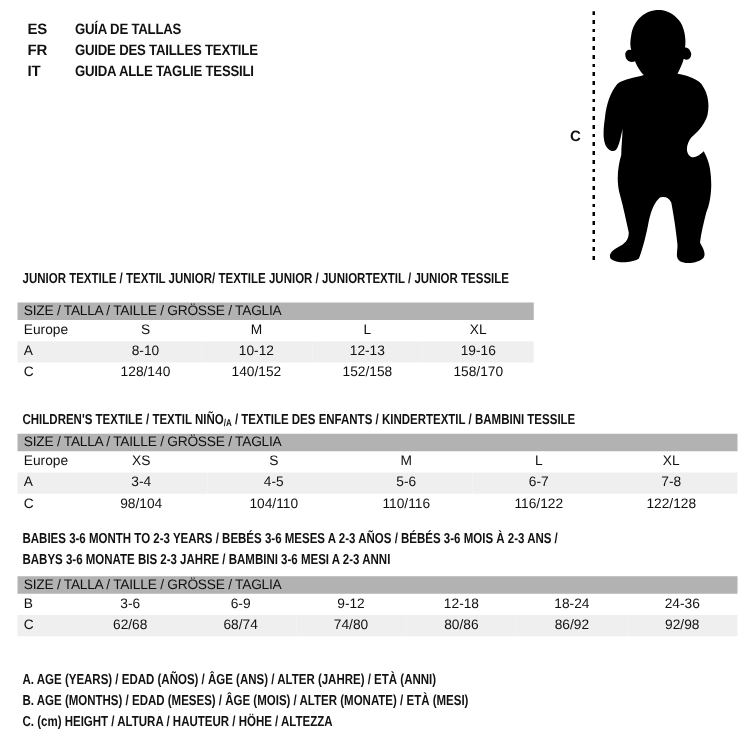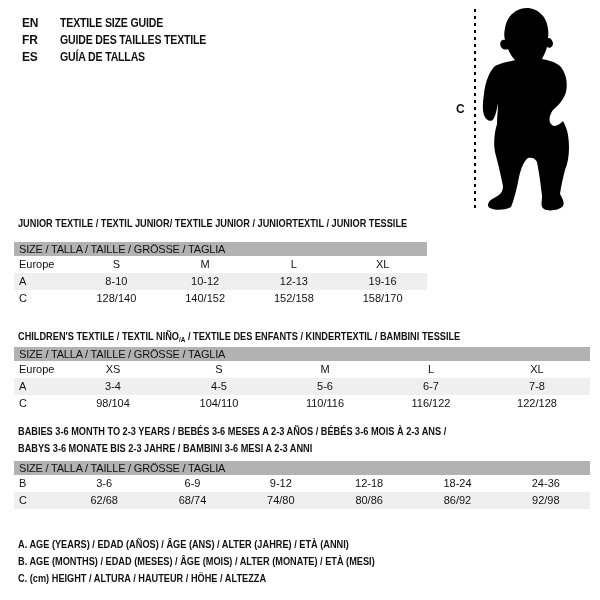--- a/index.html
+++ b/index.html
@@ -50,30 +50,30 @@
 
   
   .footnotes { position:absolute; left:18px; top:536px; font-weight:bold; font-size:11.5px; }
   .footnotes .cond { line-height:17px; }
 </style>
 </head>
 <body>
 
 <div class="lang-list">
   <div class="lang-row">
-    <span class="lang-code">EN</span>
-    <span class="lang-text">TEXTILE SIZE GUIDE</span>
+    <span class="lang-code">ES</span>
+    <span class="lang-text">GUÍA DE TALLAS</span>
   </div>
   <div class="lang-row">
     <span class="lang-code">FR</span>
     <span class="lang-text">GUIDE DES TAILLES TEXTILE</span>
   </div>
   <div class="lang-row">
-    <span class="lang-code">ES</span>
-    <span class="lang-text">GUÍA DE TALLAS</span>
+    <span class="lang-code">IT</span>
+    <span class="lang-text">GUIDA ALLE TAGLIE TESSILI</span>
   </div>
 </div>
 
 <div class="height-line"></div>
 <div class="height-label">C</div>
 <svg class="baby-svg" width="112" height="212" viewBox="0 0 112 212" aria-hidden="true">
   <path fill="#000000" d="
     M45,4
     C34,4 25,12 23,24
     C22,29 22,33 23,36

